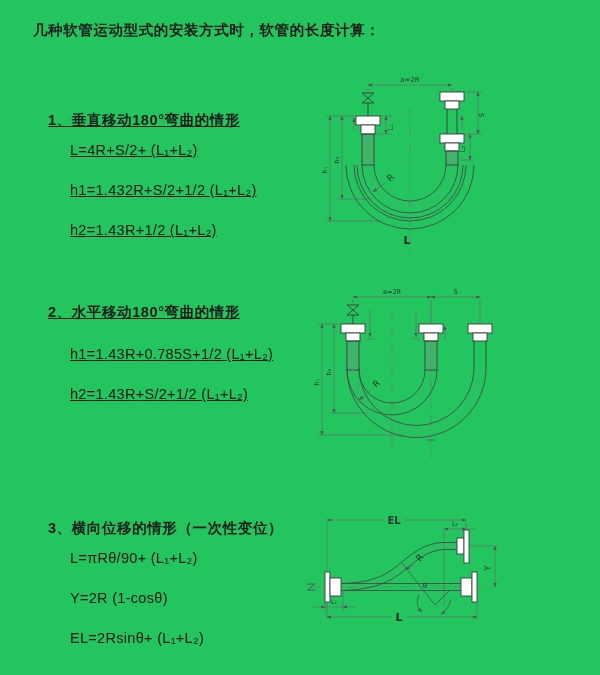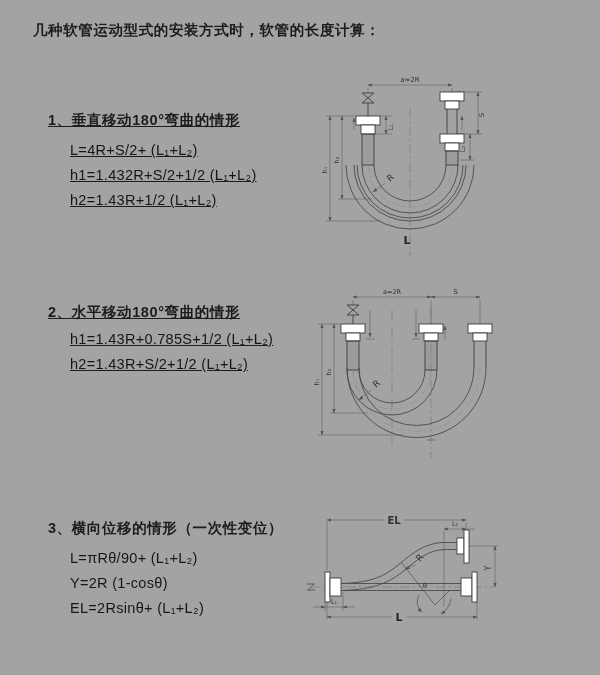--- a/index.html
+++ b/index.html
@@ -1,25 +1,25 @@
 <!DOCTYPE html>
 <html><head>
 <meta charset="utf-8">
 <style>
   html,body{margin:0;padding:0;background:#e8e8e8;}
   .page{
-    position:relative;width:600px;height:675px;background:#a3a3a3;overflow:hidden;
+    position:relative;width:600px;height:675px;background:#22c55e;overflow:hidden;
     font-family:"Liberation Sans","DejaVu Sans",sans-serif;color:#1c1c1c;
   }
   .doc-title{
     position:absolute;left:33px;top:21px;font-size:14.5px;font-weight:bold;letter-spacing:0.6px;
   }
   .section{position:absolute;left:48px;}
   .heading{font-size:14.5px;font-weight:bold;letter-spacing:0.6px;white-space:nowrap;}
-  .formula{font-size:14.5px;font-weight:500;margin-top:9px;margin-left:22px;letter-spacing:0.3px;white-space:nowrap;color:#161616;}
+  .formula{font-size:14.5px;font-weight:500;margin-top:24px;margin-left:22px;letter-spacing:0.3px;white-space:nowrap;color:#161616;}
   .formula.first{margin-top:12px;}
   .diag{position:absolute;}
   svg text{font-family:"DejaVu Sans","Liberation Sans",sans-serif;fill:#333;}
   .dimtxt{font-size:6.5px;}
   .dimtxt7{font-size:7px;}
   .biglbl{font-size:11px;font-weight:bold;fill:#222;}
 </style>
 </head>
 <body>
 

